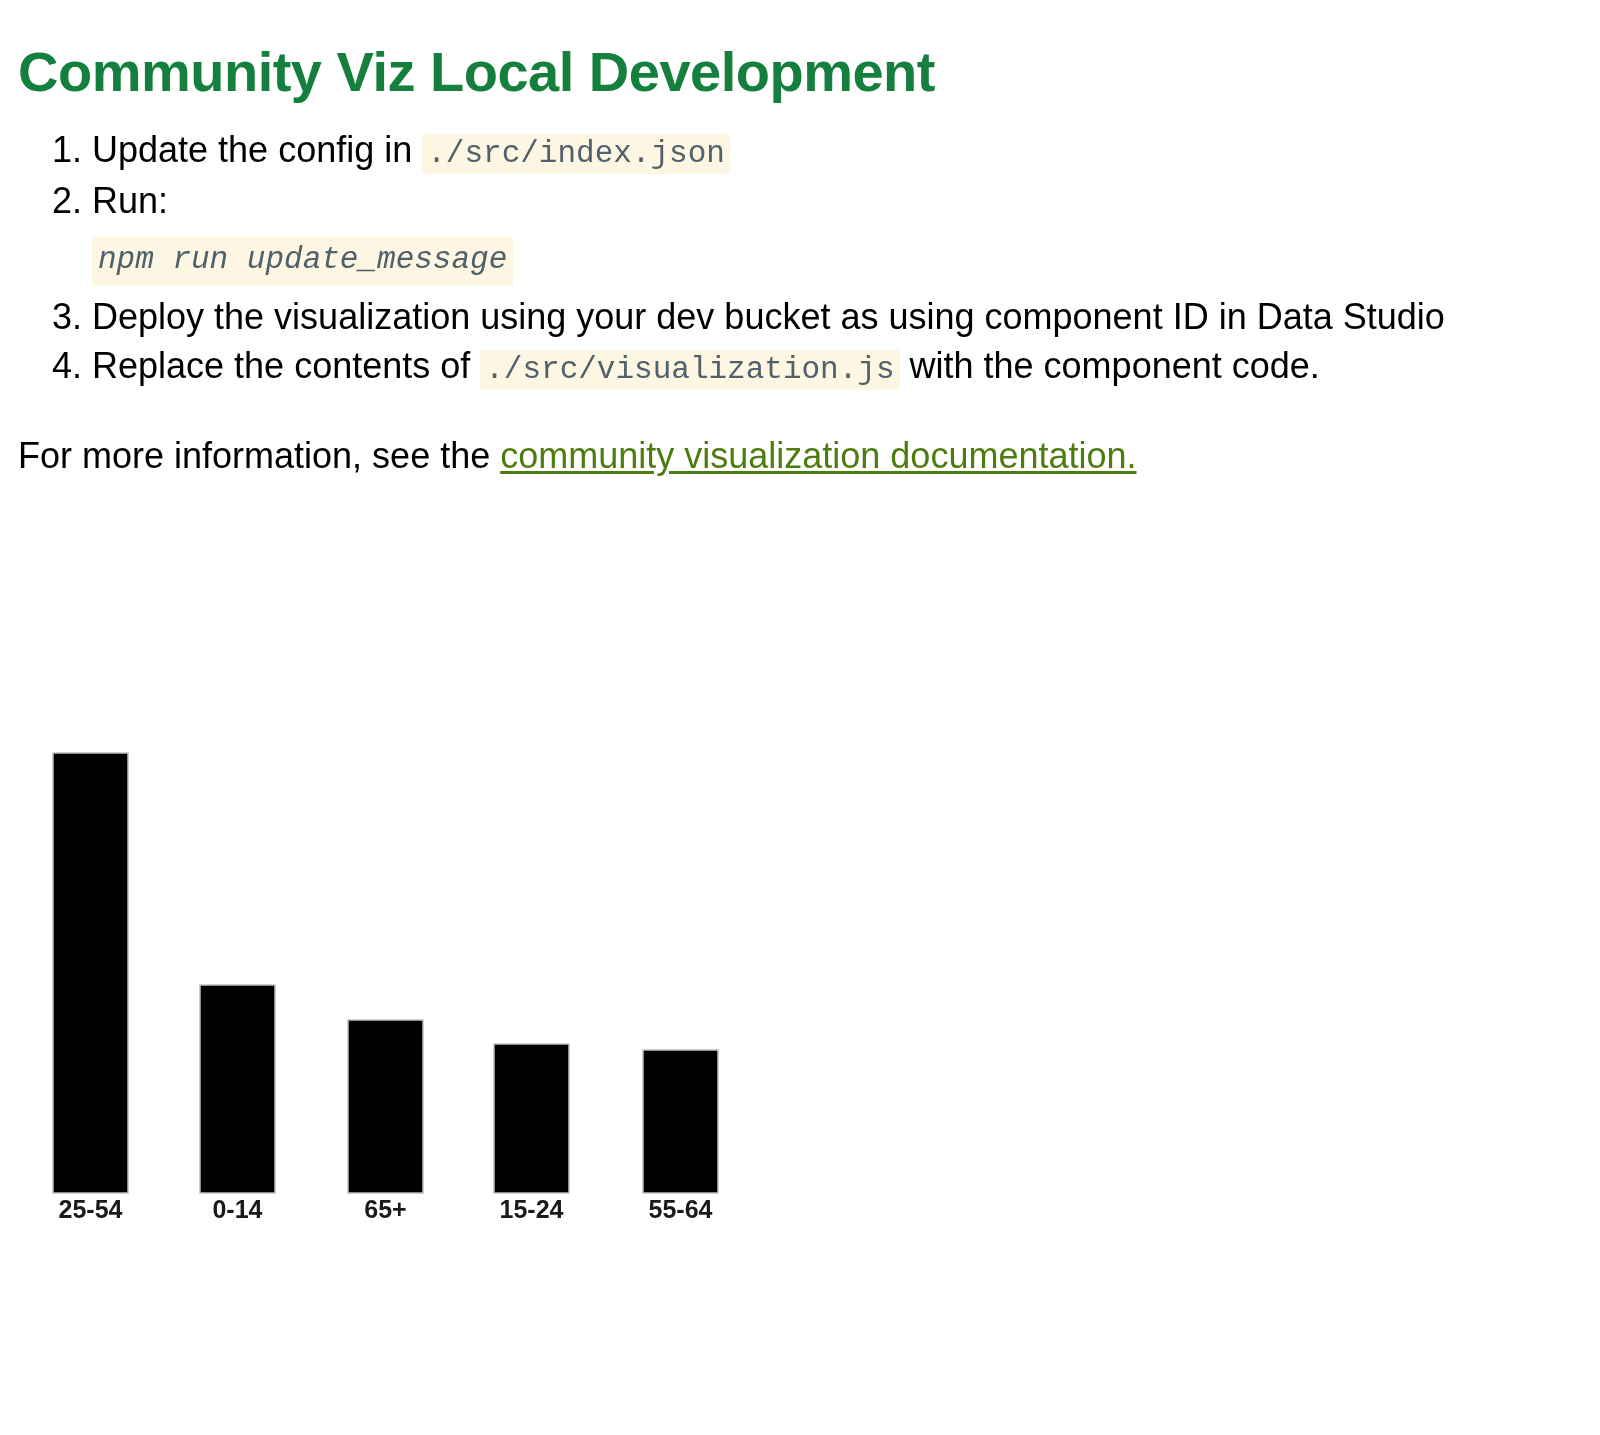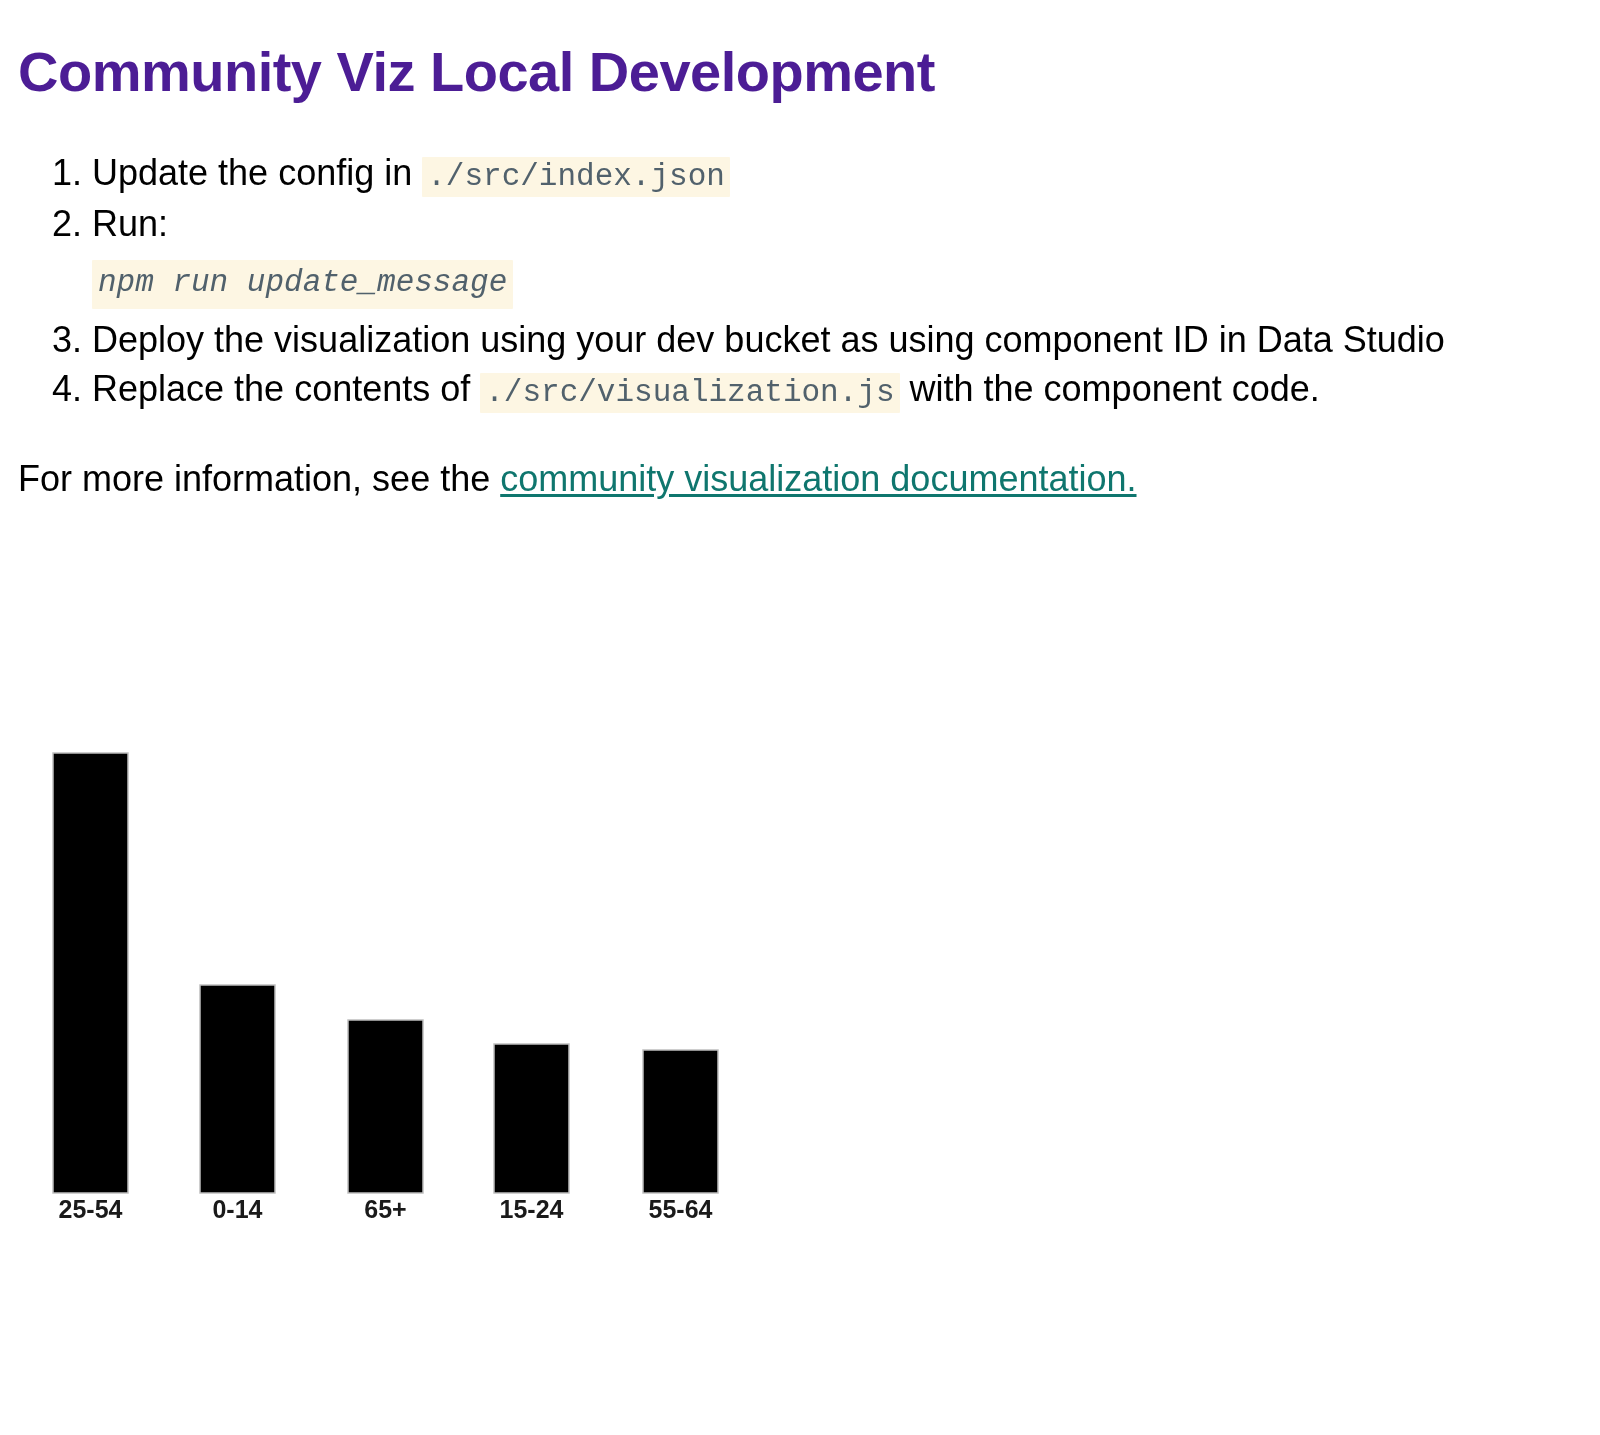--- a/index.html
+++ b/index.html
@@ -27,40 +27,40 @@
     padding: 40px 18px 0 18px;
   }
   h1.title {
     font-family: "Liberation Sans", sans-serif;
     font-size: 56px;
     line-height: 1.15;
     font-weight: bold;
     letter-spacing: -0.5px;
     margin: 0 0 12px 0;
     padding: 0;
-    color: #4c1d95;
+    color: #15803d;
   }
   p.para {
     font-size: 36px;
     line-height: 1.25;
     margin: 43px 0 0 0;
     padding: 0;
     color: #000;
   }
   code.inline, code.block {
     font-family: "Liberation Mono", "DejaVu Sans Mono", monospace;
     background: #fdf6e3;
     color: #51616c;
     font-size: 31px;
     padding: 2px 5px 3px 5px;
     white-space: pre;
     border-radius: 1px;
   }
   ol.steps {
-    margin: 46px 0 0 0;
+    margin: 23px 0 0 0;
     padding-left: 74px;
     font-size: 36px;
     line-height: 1.25;
     list-style-position: outside;
   }
   ol.steps > li {
     margin: 0 0 4px 0;
     padding: 0;
   }
   ol.steps > li::marker {
@@ -69,21 +69,21 @@
   .codeblock-wrap {
     margin: 10px 0 8px 0;
     font-style: italic;
   }
   code.block {
     display: inline-block;
     font-size: 31px;
     padding: 4px 6px 6px 6px;
   }
   a.doclink {
-    color: #0f766e;
+    color: #4d7c0f;
     text-underline-offset: 3px;
   }
 
   
   .chart-area {
     position: absolute;
     left: 0;
     top: 700px;
     width: 1308px;
     height: 560px;

